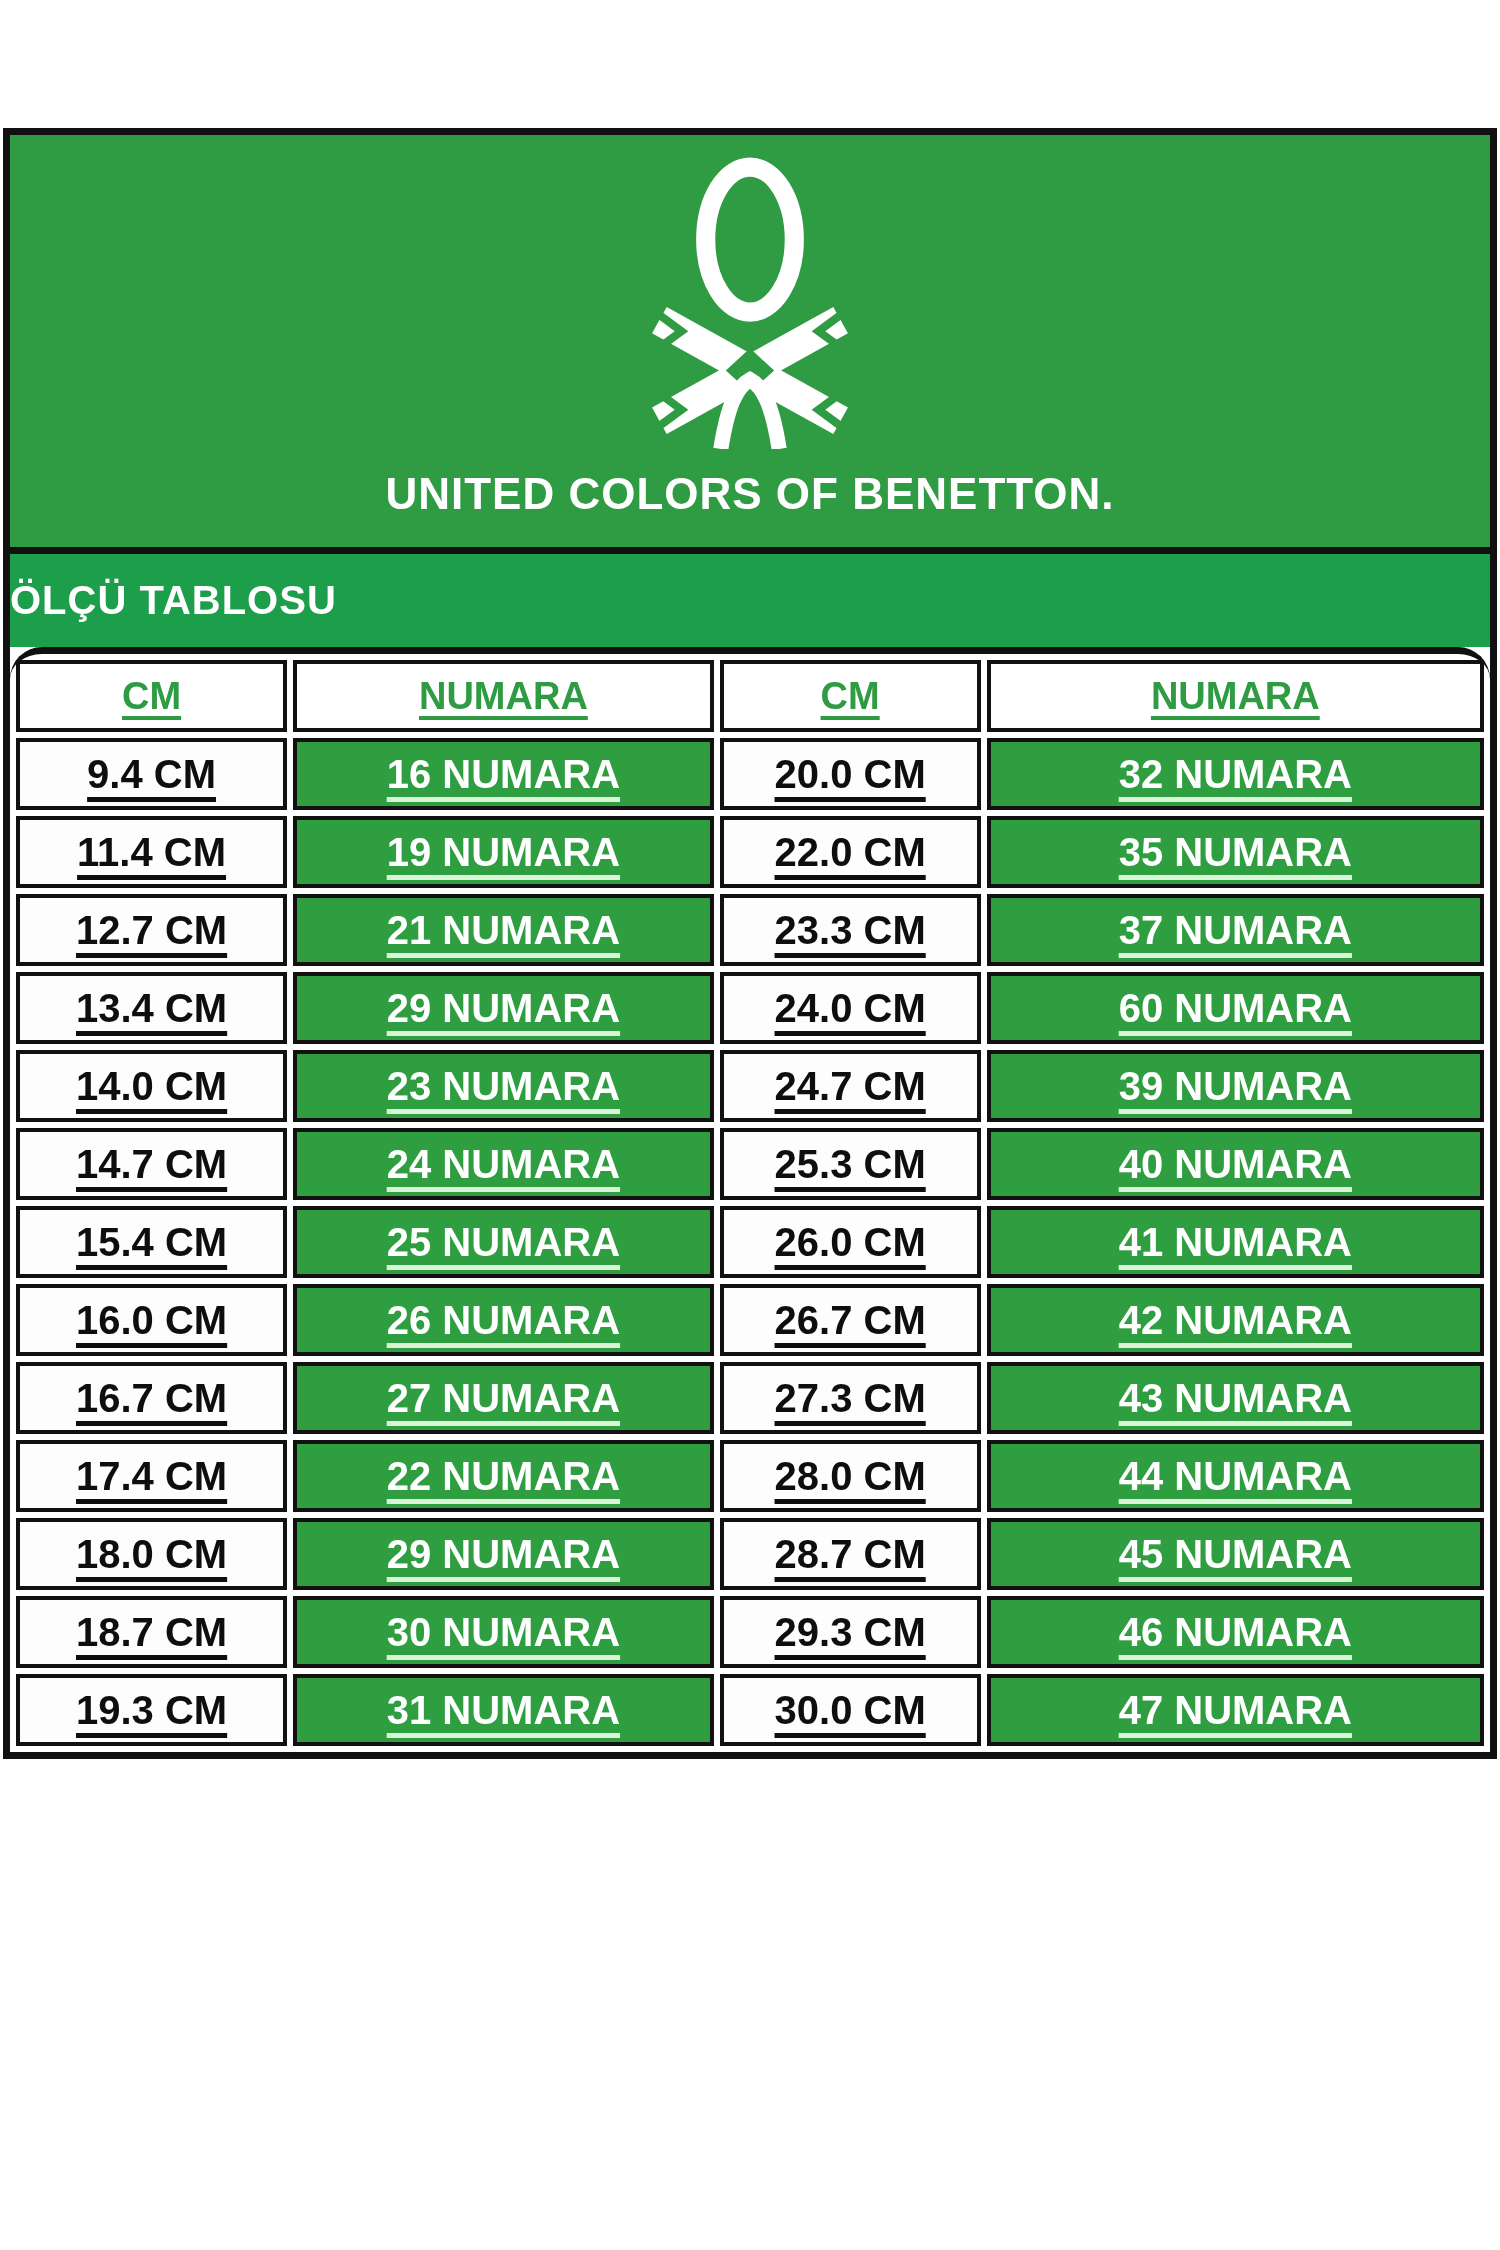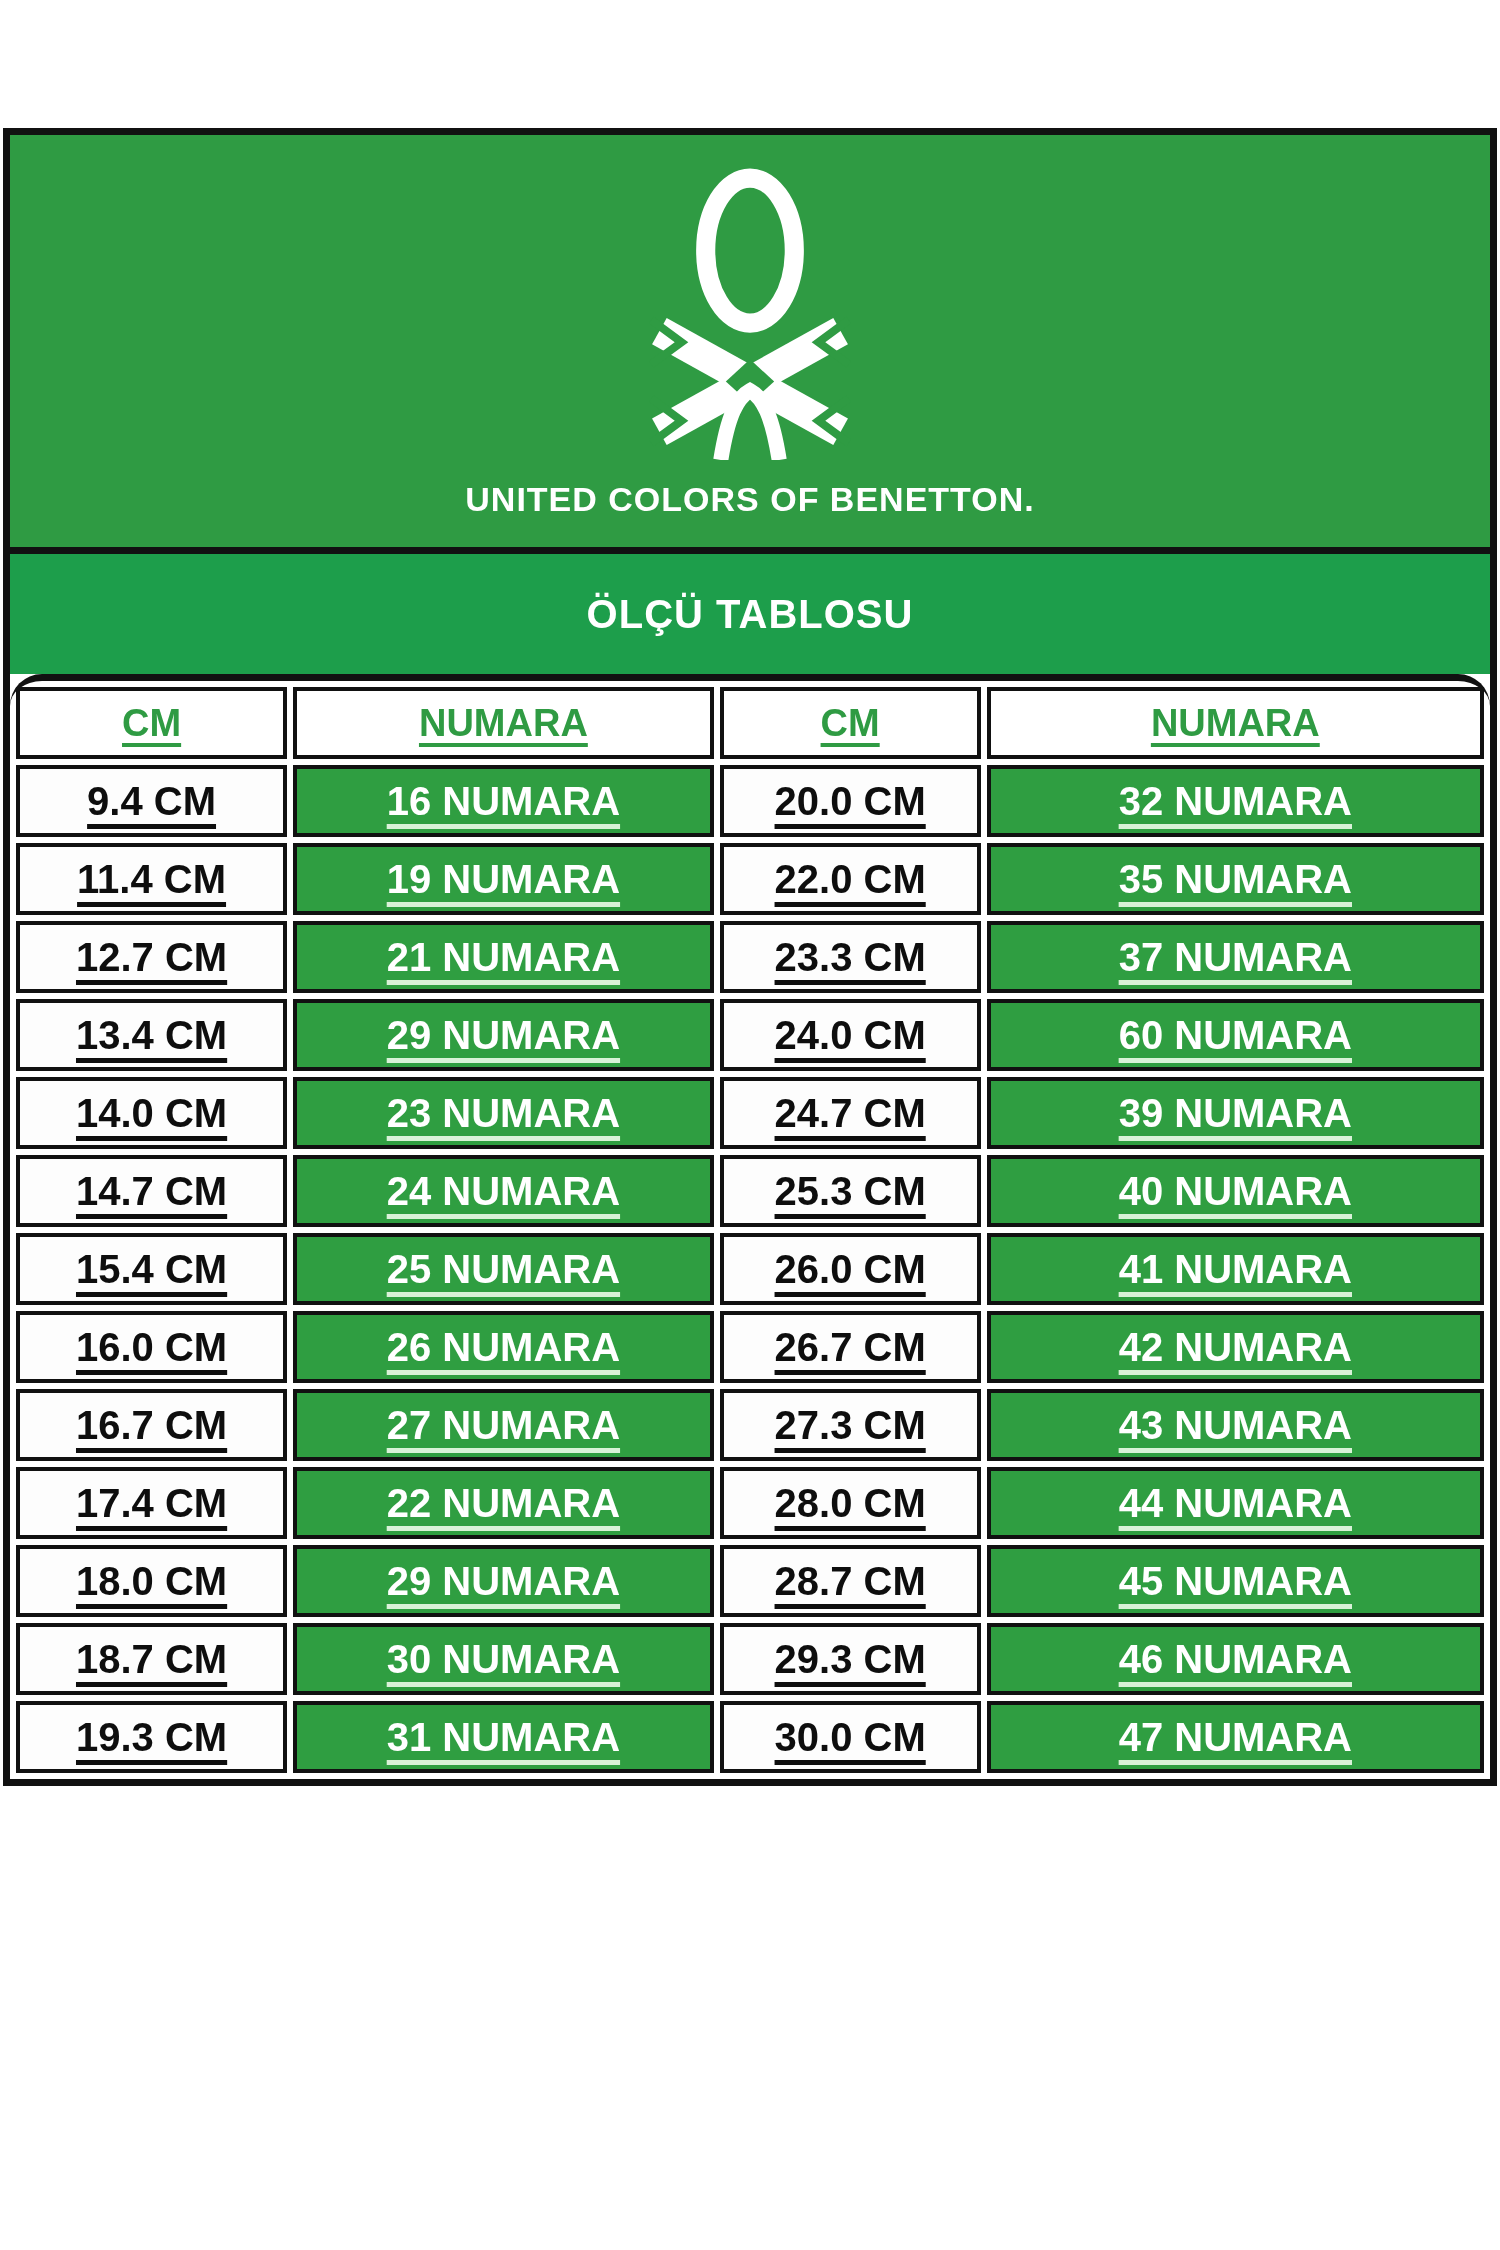--- a/index.html
+++ b/index.html
@@ -20,31 +20,31 @@
     height: 412px;
     background: var(--header-green, #2f9b43);
     display: flex; flex-direction: column;
     align-items: center; justify-content: flex-end;
     padding-bottom: 28px;
     gap: 20px;
   }
   .logo-svg { width: 202px; height: 292px; display: block; }
   .brand-wordmark {
     color: #ffffff;
-    font-size: 34px;
+    font-size: 44px;
     font-weight: 600;
     letter-spacing: 1px;
     white-space: nowrap;
   }
   
   .banner {
-    height: 127px;
+    height: 100px;
     border-top: 7px solid var(--border-black, #111111);
     background: var(--banner-green, #1d9e4b);
-    display: flex; align-items: center; justify-content: center;
+    display: flex; align-items: center; 
   }
   .banner span {
     color: #ffffff;
     font-size: 40px;
     font-weight: bold;
     letter-spacing: 1px;
   }
   
   table.size-table {
     width: 100%;

